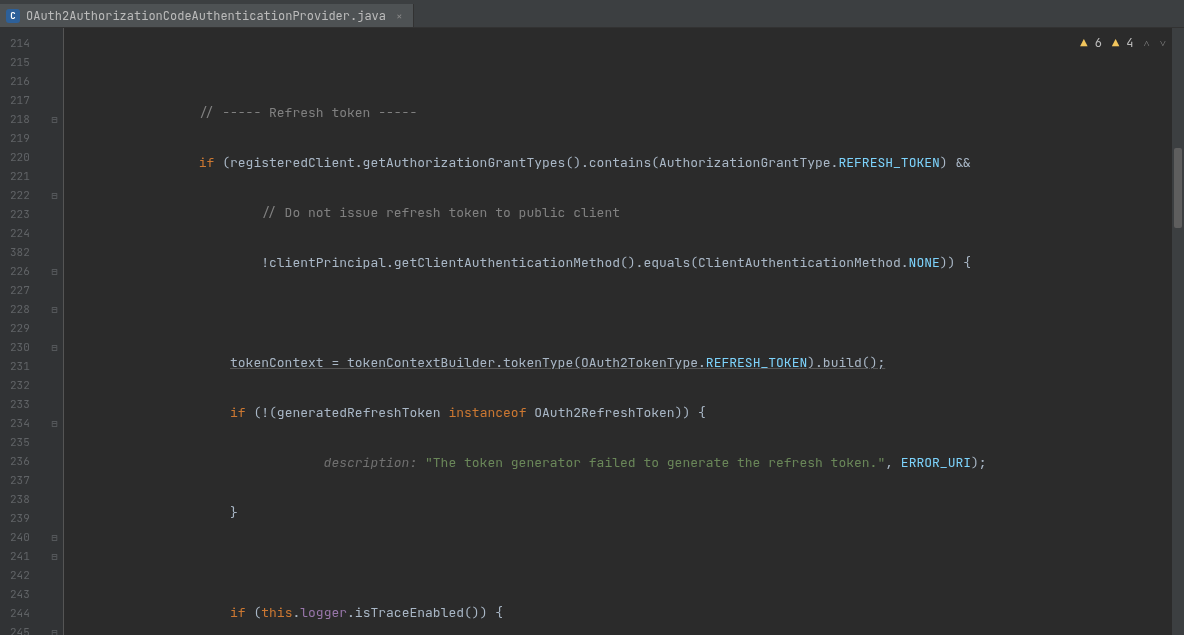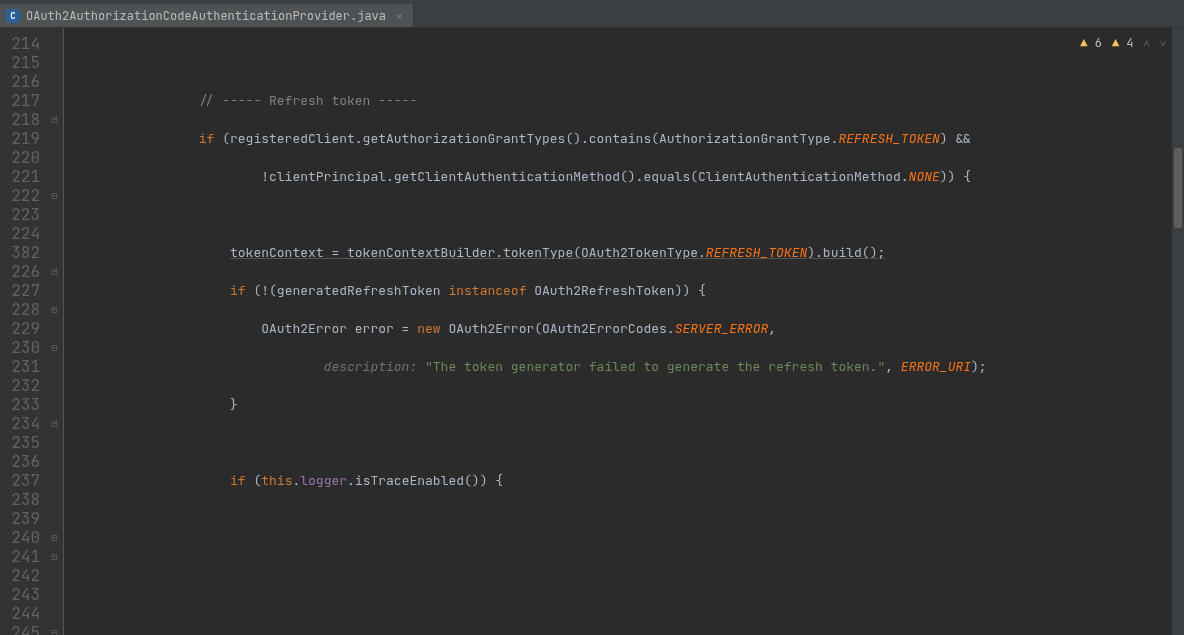--- a/index.html
+++ b/index.html
@@ -44,25 +44,24 @@
     color: #888; font-size: 11px; margin-left: 4px;
   }
   .editor-area {
     display: flex;
     height: calc(635px - 28px);
     position: relative;
   }
   .gutter {
     background: #313335;
     color: #606366;
-    text-align: right;
     padding: 6px 6px 0 10px;
     user-select: none;
     line-height: 19px;
-    font-size: 16px;
+    font-size: 11px;
     width: 46px;
   }
   .fold-col {
     width: 18px;
     background: #313335;
     border-right: 1px solid #555555;
     padding-top: 6px;
     line-height: 19px;
     font-size: 10px;
     color: #606366;
@@ -97,25 +96,25 @@
     position: absolute;
     right: 2px; top: 120px;
     width: 8px; height: 80px;
     background: #5e5e5e;
     border-radius: 2px;
   }
   
   .kw { color: #cc7832; }
   .str { color: #6a8759; }
   .com { color: #808080; }
-  .const { color: #f97316; font-style: italic; }
+  .const { color: #7dd3fc; }
   .field { color: #9876aa; }
   .under { text-decoration: underline; text-decoration-color: #555; }
   .ann { color: #707070; font-style: italic; }
-  .line { height: 19px; }
+  .line { height: 19px; margin-top: 12px; }
 </style>
 </head>
 <body>
 
 <div class="topbar"></div>
 
 <div class="tabbar">
   <div class="tab">
     <span class="file-icon">C</span>
     <span>OAuth2AuthorizationCodeAuthenticationProvider.java</span>
@@ -195,25 +194,25 @@
   <div class="code">
     <div class="inspection">
       <span><span class="warn-icon">▲</span> <span>6</span></span>
       <span><span class="warn-icon">▲</span> <span>4</span></span>
       <span class="arrow">˄</span>
       <span class="arrow">˅</span>
     </div>
 
 <div class="line">                <span class="com">// ----- Refresh token -----</span></div>
 <div class="line">                <span class="kw">if</span><span> (registeredClient.getAuthorizationGrantTypes().contains(AuthorizationGrantType.</span><span class="const">REFRESH_TOKEN</span><span>) &amp;&amp;</span></div>
+<div class="line">                        <span class="com">// Do not issue refresh token to public client</span></div>
 <div class="line">                        <span>!clientPrincipal.getClientAuthenticationMethod().equals(ClientAuthenticationMethod.</span><span class="const">NONE</span><span>)) {</span></div>
 <div class="line"></div>
 <div class="line">                    <span class="under"><span>tokenContext = tokenContextBuilder.tokenType(OAuth2TokenType.</span><span class="const">REFRESH_TOKEN</span><span>).build();</span></span></div>
 <div class="line">                    <span class="kw">if</span><span> (!(generatedRefreshToken </span><span class="kw">instanceof</span><span> OAuth2RefreshToken)) {</span></div>
-<div class="line">                        <span>OAuth2Error error = </span><span class="kw">new</span><span> OAuth2Error(OAuth2ErrorCodes.</span><span class="const">SERVER_ERROR</span><span>,</span></div>
 <div class="line">                                <span class="ann">description:</span><span class="str"> "The token generator failed to generate the refresh token."</span><span>, </span><span class="const">ERROR_URI</span><span>);</span></div>
 <div class="line">                    <span>}</span></div>
 <div class="line"></div>
 <div class="line">                    <span class="kw">if</span><span> (</span><span class="kw">this</span><span>.</span><span class="field">logger</span><span>.isTraceEnabled()) {</span></div>
 
 
 
 
 
 

